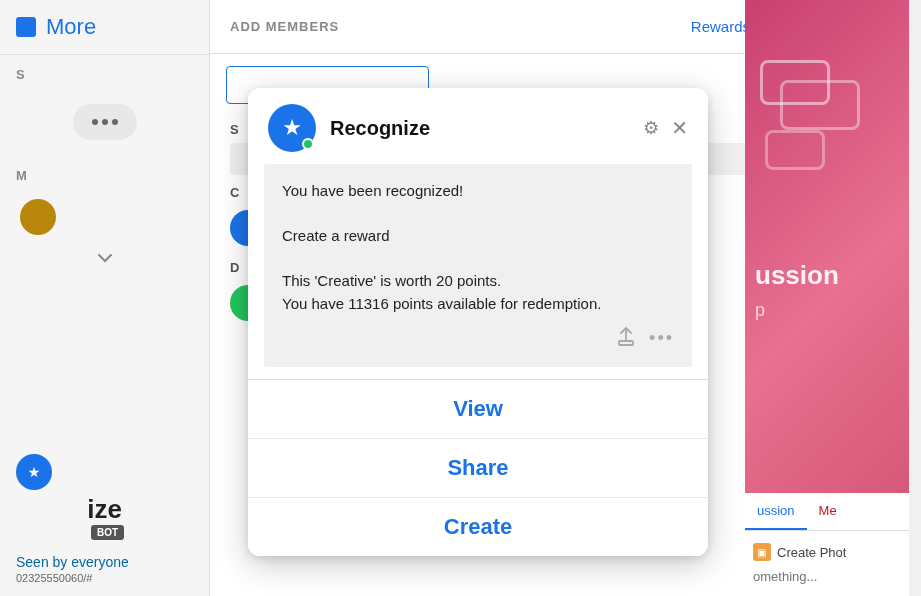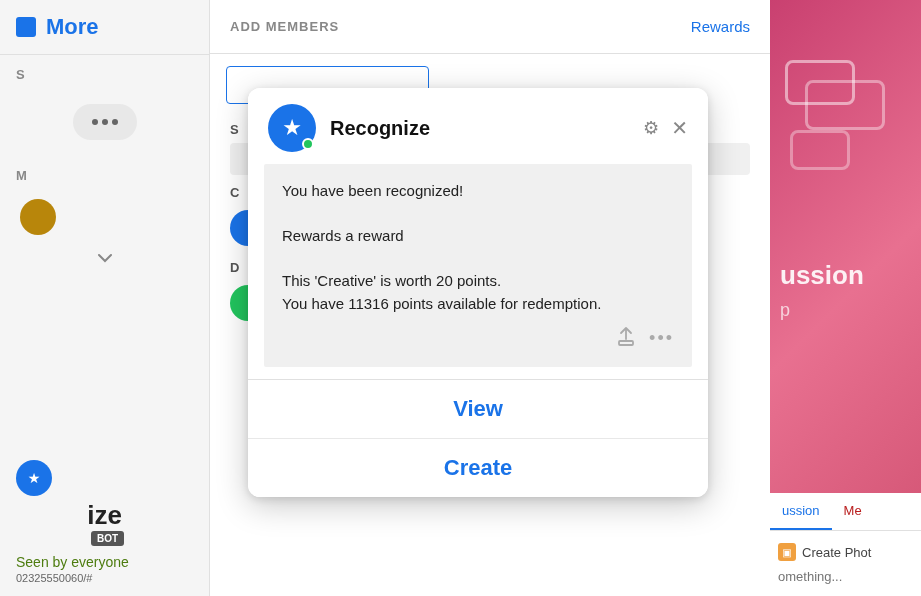--- a/index.html
+++ b/index.html
@@ -34,21 +34,21 @@
       width: 20px;
       height: 20px;
       background: #1a73e8;
       border-radius: 3px;
       margin-right: 10px;
       flex-shrink: 0;
     }
 
     .more-label {
       font-size: 22px;
-      font-weight: 700;
+      font-weight: 400;
       color: #1a73e8;
     }
 
     .left-panel-section {
       padding: 12px 16px 6px;
       font-size: 13px;
       color: #888;
       font-weight: 600;
       letter-spacing: 0.5px;
     }
@@ -104,22 +104,22 @@
       font-size: 10px;
       font-weight: 700;
       padding: 2px 6px;
       border-radius: 3px;
       margin-left: 6px;
       vertical-align: middle;
     }
 
     .seen-by {
       font-size: 14px;
-      color: #4d7c0f;
-      margin-top: 8px;
+      color: #0369a1;
+      margin-top: 14px;
     }
 
     .user-id {
       font-size: 11px;
       color: #666;
       margin-top: 2px;
     }
 
     
     .middle-panel {
@@ -293,23 +293,23 @@
       display: block;
     }
 
     .action-btn:last-child {
       border-bottom: none;
     }
 
     
     .right-panel {
       position: absolute;
-      right: 0;
+      right: 12px;
       top: 0;
-      width: 151px;
+      width: 164px;
       height: 596px;
       background: linear-gradient(135deg, #c94070 0%, #e87090 50%, #d05070 100%);
       overflow: hidden;
     }
 
     .right-panel-tabs {
       display: flex;
       border-bottom: 1px solid #e0e0e0;
       background: #fff;
     }
@@ -450,38 +450,39 @@
       <div class="online-dot"></div>
     </div>
     <span class="modal-title">Recognize</span>
     <span class="modal-gear">⚙</span>
     <span class="modal-close">✕</span>
   </div>
 
   <div class="message-bubble">
     <div class="message-text">
       <span>You have been recognized!</span><br><br>
-      <span>Rewards a reward</span><br><br>
+      <span>Create a reward</span><br><br>
       <span>This 'Creative' is worth 20 points.</span><br>
       <span>You have 11316 points available for redemption.</span>
     </div>
     <div class="message-actions">
       <span class="action-icon">
         <svg width="18" height="22" viewBox="0 0 18 22" fill="none">
           <polyline points="9,14 9,4" stroke="#aaa" stroke-width="1.8" stroke-linecap="round"></polyline>
           <polyline points="4,8 9,3 14,8" stroke="#aaa" stroke-width="1.8" stroke-linecap="round" stroke-linejoin="round" fill="none"></polyline>
           <rect x="2" y="16" width="14" height="4" rx="1" stroke="#aaa" stroke-width="1.8" fill="none"></rect>
         </svg>
       </span>
       <span class="action-icon" style="letter-spacing:2px;font-size:18px;color:#aaa;">•••</span>
     </div>
   </div>
 
   <div class="action-buttons">
     <button class="action-btn">View</button>
+    <button class="action-btn">Share</button>
     <button class="action-btn">Create</button>
   </div>
 </div>
 
 <div class="right-panel">
 
   <div style="position:absolute;top:60px;left:15px;width:70px;height:45px;border:3px solid rgba(255,255,255,0.5);border-radius:8px;"></div>
   <div style="position:absolute;top:80px;left:35px;width:80px;height:50px;border:3px solid rgba(255,255,255,0.4);border-radius:8px;"></div>
   <div style="position:absolute;top:130px;left:20px;width:60px;height:40px;border:3px solid rgba(255,255,255,0.35);border-radius:8px;"></div>
 

